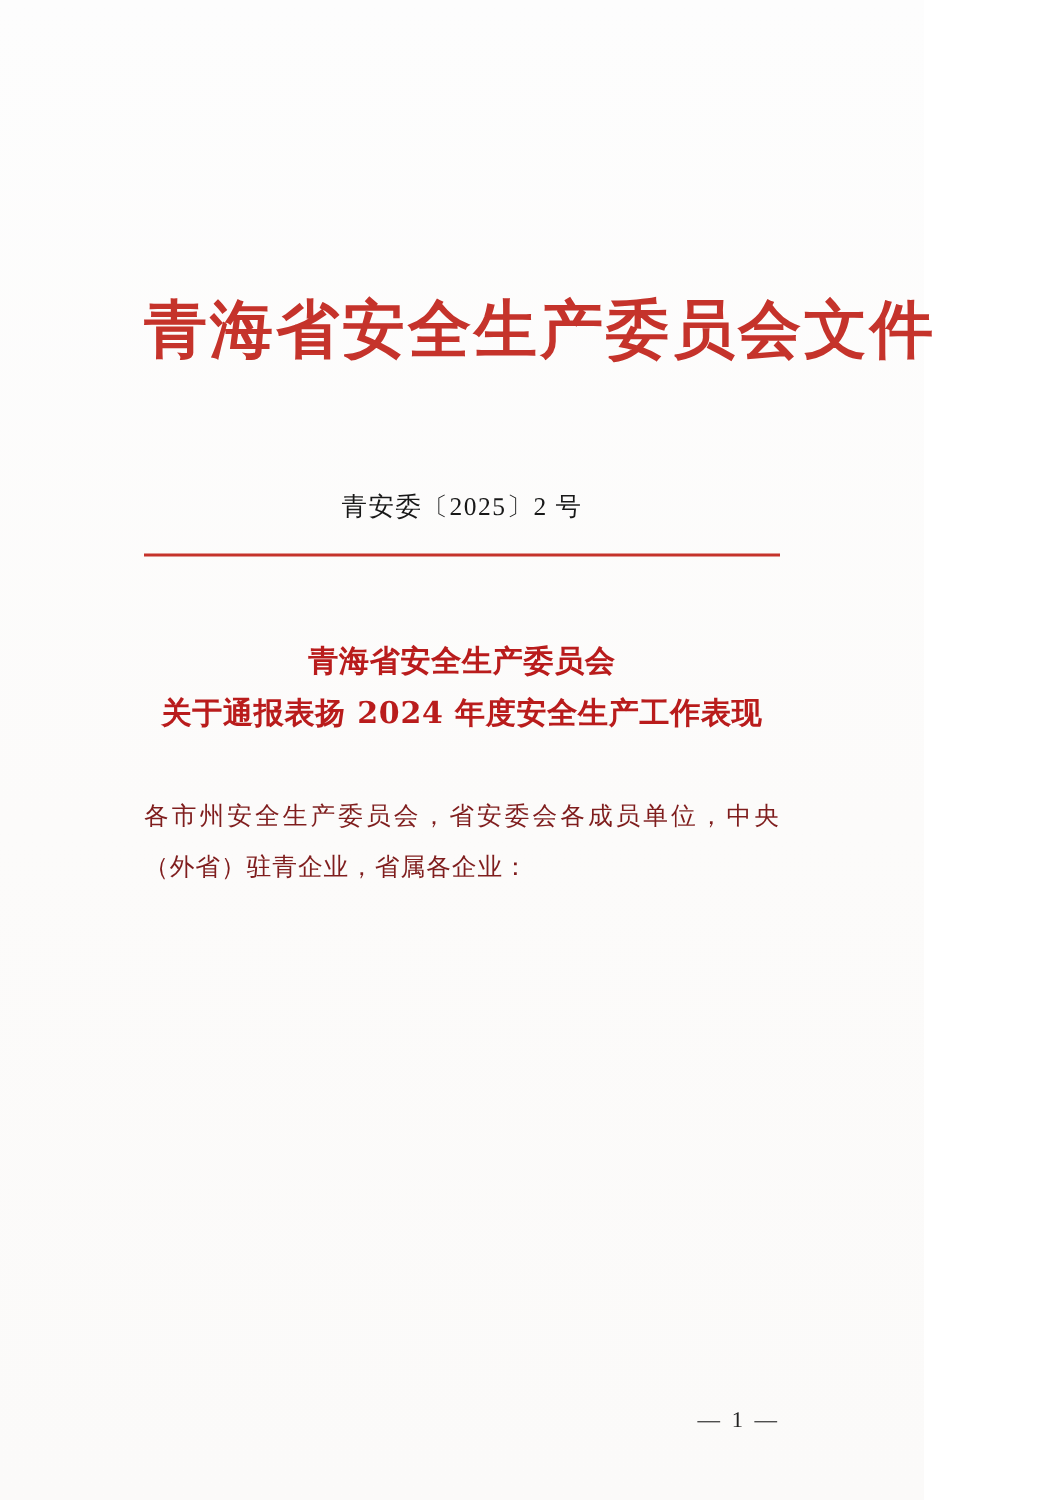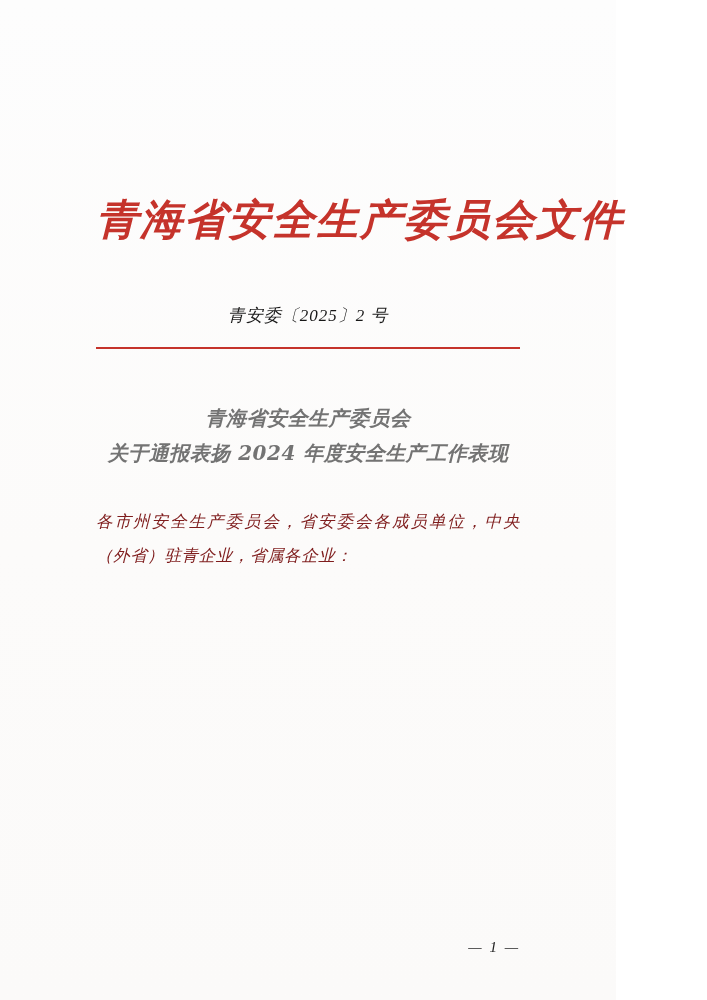--- a/index.html
+++ b/index.html
@@ -12,21 +12,20 @@
     height: 1000px;
     font-family: "Liberation Serif", "DejaVu Serif", serif;
     overflow: hidden;
   }
   #page {
     position: relative;
     width: 616px;
     height: 1000px;
     background: #fefefe;
     box-sizing: border-box;
-    font-style: italic;
   }
   
   #page::before {
     content: "";
     position: absolute;
     inset: 0;
     background: linear-gradient(180deg, #fdfdfd 0%, #fcfbfa 55%, #fbfaf9 100%);
     pointer-events: none;
   }
   .paper-inner {
@@ -44,39 +43,39 @@
     color: #c5332b;
     font-family: "DejaVu Serif", "Liberation Serif", serif;
     font-weight: bold;
     font-size: 42px;
     letter-spacing: 2px;
     line-height: 1.15;
     white-space: nowrap;
   }
 
   .doc-number {
-    margin-top: 60px;
+    margin-top: 82px;
     text-align: center;
     font-size: 17px;
     color: #181818;
     letter-spacing: 1px;
     font-family: "Liberation Serif", serif;
   }
 
   .red-rule {
     margin-top: 20px;
     height: 2px;
     background: #c5332b;
     width: 100%;
   }
 
   .title-block {
     margin-top: 52px;
     text-align: center;
-    color: #737373;
+    color: #b91c1c;
     font-weight: bold;
     font-size: 20px;
     line-height: 1.75;
     letter-spacing: 0.5px;
     font-family: "DejaVu Serif", "Liberation Serif", serif;
   }
   .title-block .tline {
     display: block;
     white-space: nowrap;
   }

